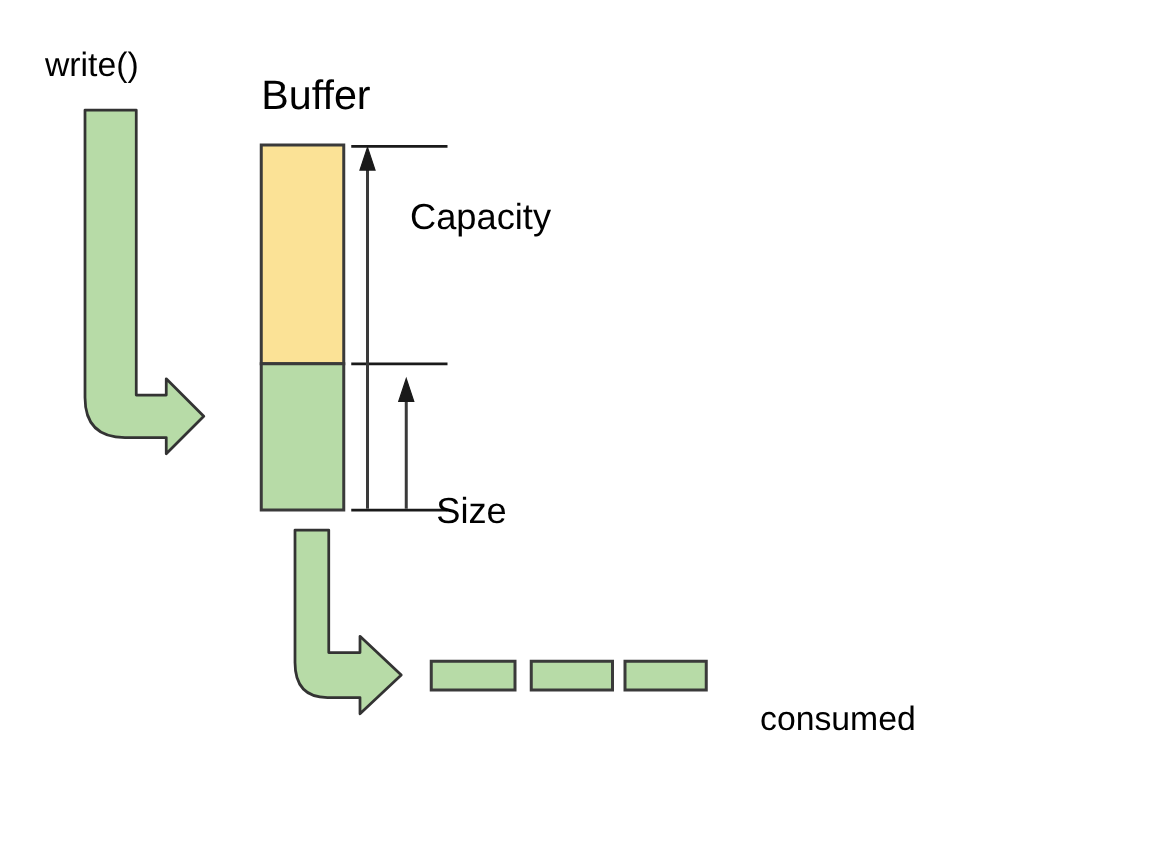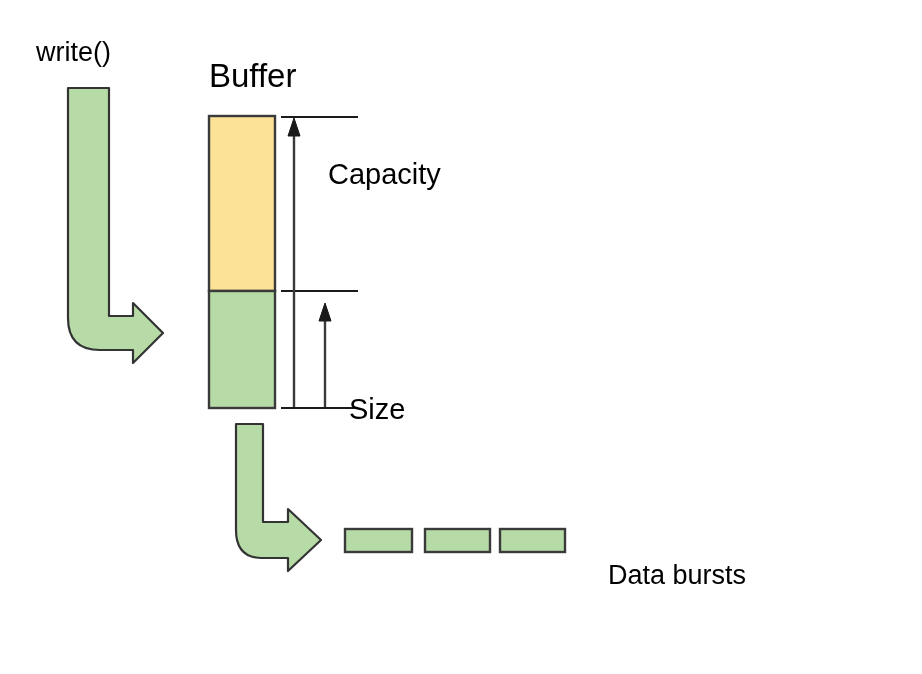--- a/index.html
+++ b/index.html
@@ -112,18 +112,17 @@
 
   <div class="label label-write">write()</div>
 
   <div class="label label-buffer">Buffer</div>
 
   <div class="label label-capacity">Capacity</div>
 
   <div class="label label-size">Size</div>
 
   <div class="label label-bursts">
-    <div>Data bursts</div>
     <div>consumed</div>
     
   </div>
 
 </div>
 
 </body></html>

